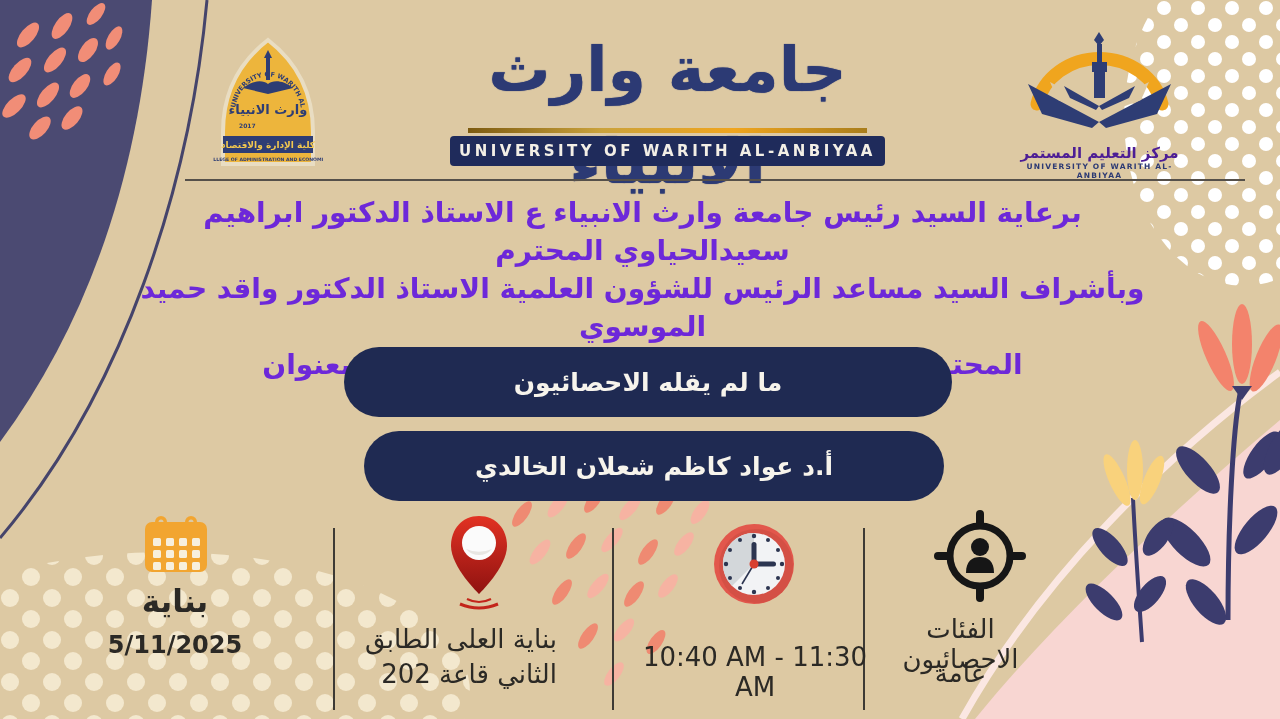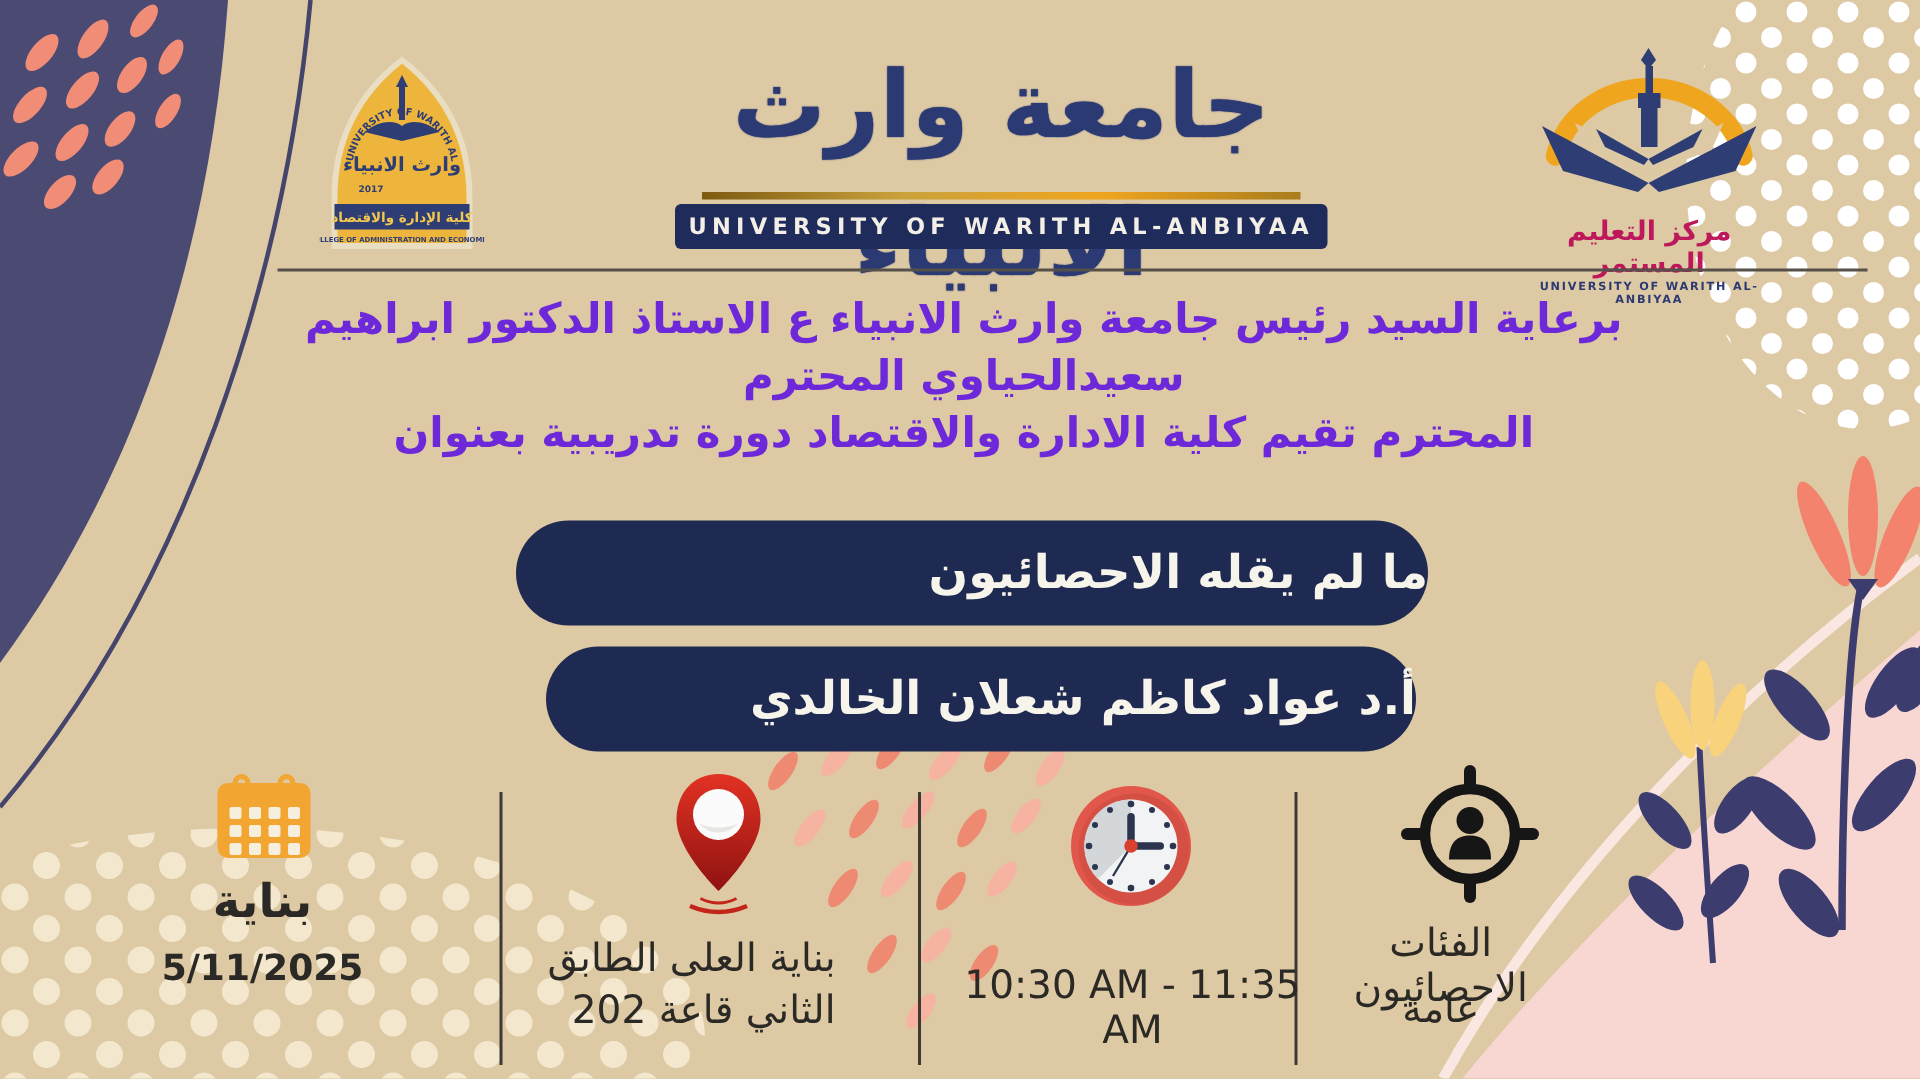--- a/index.html
+++ b/index.html
@@ -13,31 +13,31 @@
   #college-logo{left:213px;top:36px;width:110px;height:136px;}
   #university-logo{left:450px;top:24px;width:435px;height:150px;text-align:center;}
   #uni-calligraphy{width:100%;font-size:62px;font-weight:bold;color:#2c3a74;line-height:92px;direction:rtl;
                    text-shadow:0 0 1px #2c3a74;}
   #uni-gold-line{left:18px;top:104px;width:399px;height:5px;
                  background:linear-gradient(90deg,#7c5a10,#caa23c,#f0a51e,#a87d1c);}
   #uni-banner{left:0;top:112px;width:435px;height:30px;background:#1f2b5b;border-radius:4px;
               color:#f3efe6;font-size:15px;font-weight:bold;letter-spacing:3.5px;
               display:flex;align-items:center;justify-content:center;}
   #center-logo{left:1012px;top:30px;width:175px;height:148px;text-align:center;}
-  #center-logo-name{color:#be185d;font-size:18px;font-weight:bold;direction:rtl;margin-top:2px;}
+  #center-logo-name{color:#4c1d95;font-size:15px;font-weight:bold;direction:rtl;margin-top:2px;}
   #center-logo-sub{color:#2c3a74;font-size:7.5px;font-weight:bold;letter-spacing:1.2px;}
   #header-divider{left:185px;top:179px;width:1060px;height:2px;background:#55504a;}
 
   
   #announcement{left:140px;top:194px;width:1005px;text-align:center;direction:rtl;
                 color:#6d28d9;font-size:28px;font-weight:bold;line-height:38px;}
 
   
-  .pill{background:#1f2a52;border-radius:38px;display:flex;align-items:center;justify-content:flex-start;
-        color:#f7f4ec;font-size:31px;font-weight:bold;direction:rtl;}
+  .pill{background:#1f2a52;border-radius:38px;display:flex;align-items:center;justify-content:center;
+        color:#f7f4ec;font-size:25px;font-weight:bold;direction:rtl;}
   #pill-title{left:344px;top:347px;width:608px;height:70px;}
   #pill-lecturer{left:364px;top:431px;width:580px;height:70px;}
 
   
   .vdivider{top:528px;width:2px;height:182px;background:#3d3a35;}
   .detail-text{text-align:center;direction:rtl;color:#2b2925;}
   #day-label{left:95px;top:583px;width:160px;font-size:31px;font-weight:bold;}
   #date-value{left:95px;top:631px;width:160px;font-size:24px;font-weight:bold;direction:ltr;}
   #location-text{left:352px;top:622px;width:205px;font-size:26px;line-height:35px;text-align:right;}
   #time-value{left:635px;top:642px;width:240px;font-size:26px;direction:ltr;color:#2b2925;text-align:center;}
@@ -179,20 +179,21 @@
     <path d="M87,76 L123,56 L117,68 L90,80 Z" fill="#2e3d74"></path>
   </svg>
   <div id="center-logo-name">مركز التعليم المستمر</div>
   <div id="center-logo-sub">UNIVERSITY OF WARITH AL-ANBIYAA</div>
 </div>
 
 <div id="header-divider" class="abs layer"></div>
 
 <div id="announcement" class="abs layer">
   <div>برعاية السيد رئيس جامعة وارث الانبياء ع الاستاذ الدكتور ابراهيم سعيدالحياوي المحترم</div>
+  <div>وبأشراف السيد مساعد الرئيس للشؤون العلمية الاستاذ الدكتور واقد حميد الموسوي</div>
   <div>المحترم  تقيم كلية الادارة والاقتصاد  دورة تدريبية بعنوان</div>
 </div>
 
 <div id="pill-title" class="abs layer pill">
   <span>ما لم يقله الاحصائيون</span>
 </div>
 <div id="pill-lecturer" class="abs layer pill">
   <span>أ.د عواد كاظم شعلان الخالدي</span>
 </div>
 
@@ -259,21 +260,21 @@
     <circle cx="28" cy="66" r="2"></circle>
       <circle cx="18" cy="56" r="2"></circle>
     <circle cx="18" cy="28" r="2"></circle>
       <circle cx="28" cy="18" r="2"></circle>
   </g>
   <rect x="39.5" y="20" width="5" height="24" rx="2.5" fill="#2c3550"></rect>
   <rect x="40" y="39.5" width="24" height="5" rx="2.5" fill="#2c3550"></rect>
   <line x1="42" y1="42" x2="30" y2="62" stroke="#2c3550" stroke-width="1.6"></line>
   <circle cx="42" cy="42" r="4.5" fill="#d8402f"></circle>
 </svg>
-<div id="time-value" class="abs layer">10:30 AM - 11:35 AM</div>
+<div id="time-value" class="abs layer">10:40 AM - 11:30 AM</div>
 
 <svg class="abs layer" style="left:934px;top:510px" width="92" height="92" viewBox="0 0 92 92">
   <circle cx="46" cy="46" r="30" fill="none" stroke="#161616" stroke-width="7"></circle>
   <g stroke="#161616" stroke-width="8" stroke-linecap="round">
     <line x1="46" y1="4" x2="46" y2="15"></line>
     <line x1="46" y1="77" x2="46" y2="88"></line>
     <line x1="4" y1="46" x2="15" y2="46"></line>
     <line x1="77" y1="46" x2="88" y2="46"></line>
   </g>
   <circle cx="46" cy="37" r="9" fill="#161616"></circle>

